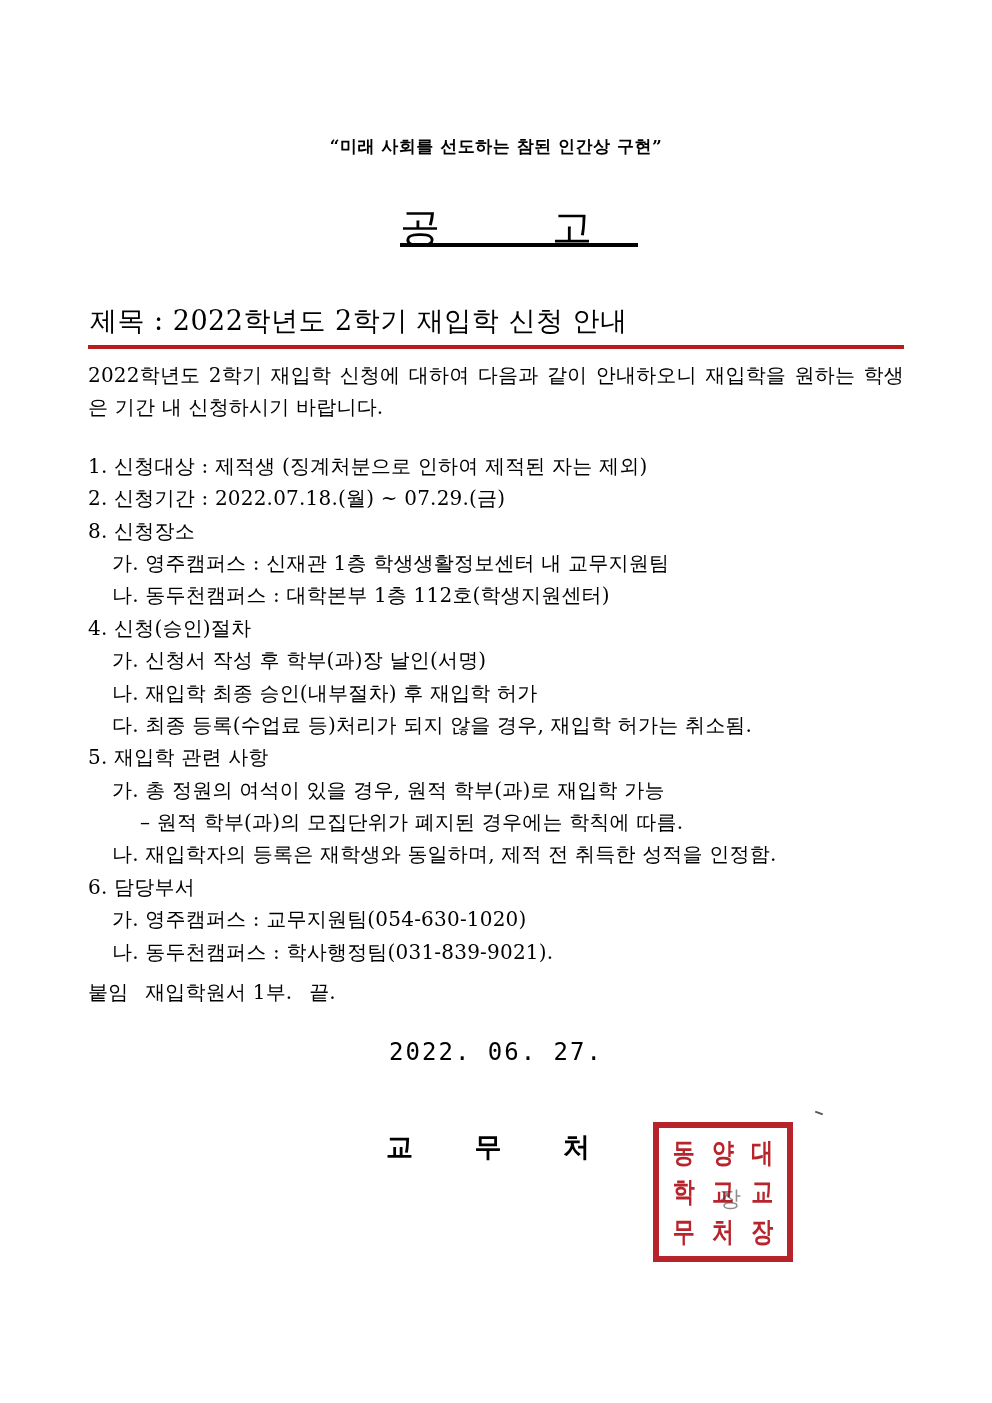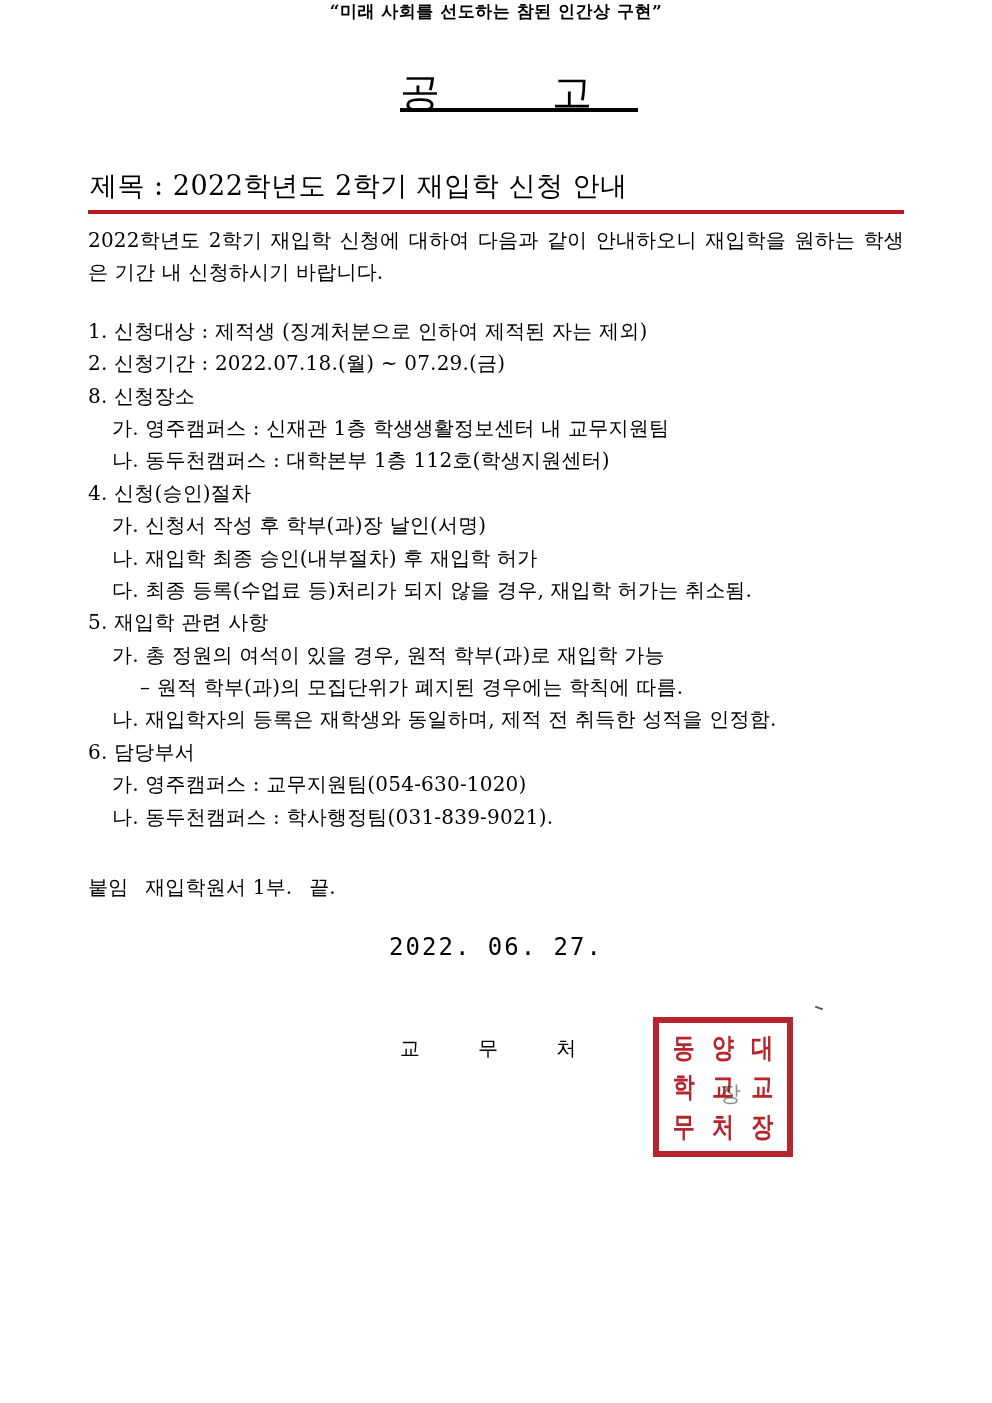--- a/index.html
+++ b/index.html
@@ -21,20 +21,21 @@
     height: 1403px;
     box-sizing: border-box;
     padding: 0 88px;
   }
 
   .slogan {
     text-align: center;
     font-size: 17px;
     font-weight: bold;
     letter-spacing: 0.5px;
+    margin-top: 135px;
   }
 
   .doc-type {
     text-align: center;
     font-size: 40px;
     letter-spacing: 46px;
     text-indent: 46px;
     margin-top: 42px;
     font-weight: normal;
     text-decoration: underline;
@@ -63,47 +64,48 @@
     margin-top: 26px;
     font-size: 20px;
     line-height: 1.62;
     letter-spacing: 0.2px;
   }
   .body-list .l0 { margin-left: 0px; }
   .body-list .l1 { margin-left: 24px; }
   .body-list .l2 { margin-left: 52px; }
 
   .attach {
-    margin-top: 41px;
+    margin-top: 11px;
     font-size: 20px;
     letter-spacing: 0.2px;
   }
 
   .date {
     text-align: center;
     font-size: 24px;
     margin-top: 32px;
     letter-spacing: 2px;
     font-family: "DejaVu Sans Mono", "Liberation Mono", monospace;
   }
 
   .signer-row {
     position: relative;
     margin-top: 42px;
     text-align: center;
     height: 110px;
   }
   .signer {
-    font-size: 20px;
+    font-size: 27px;
     letter-spacing: 26px;
     text-indent: 26px;
     display: inline-block;
     position: relative;
-    top: 32px;
+    top: 21px;
     left: -8px;
+    font-weight: bold;
   }
 
   .stamp {
     position: absolute;
     left: 565px;
     top: 14px;
     width: 140px;
     height: 140px;
     border: 6px solid #b3121b;
     box-sizing: border-box;

